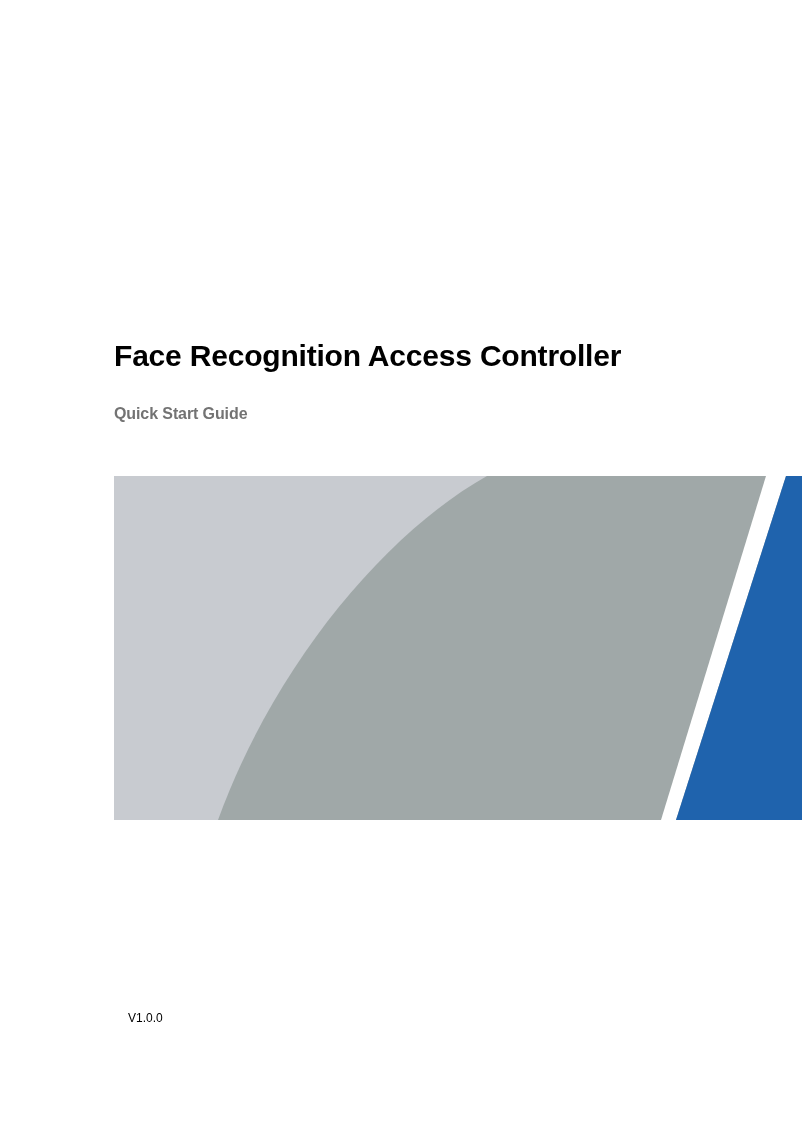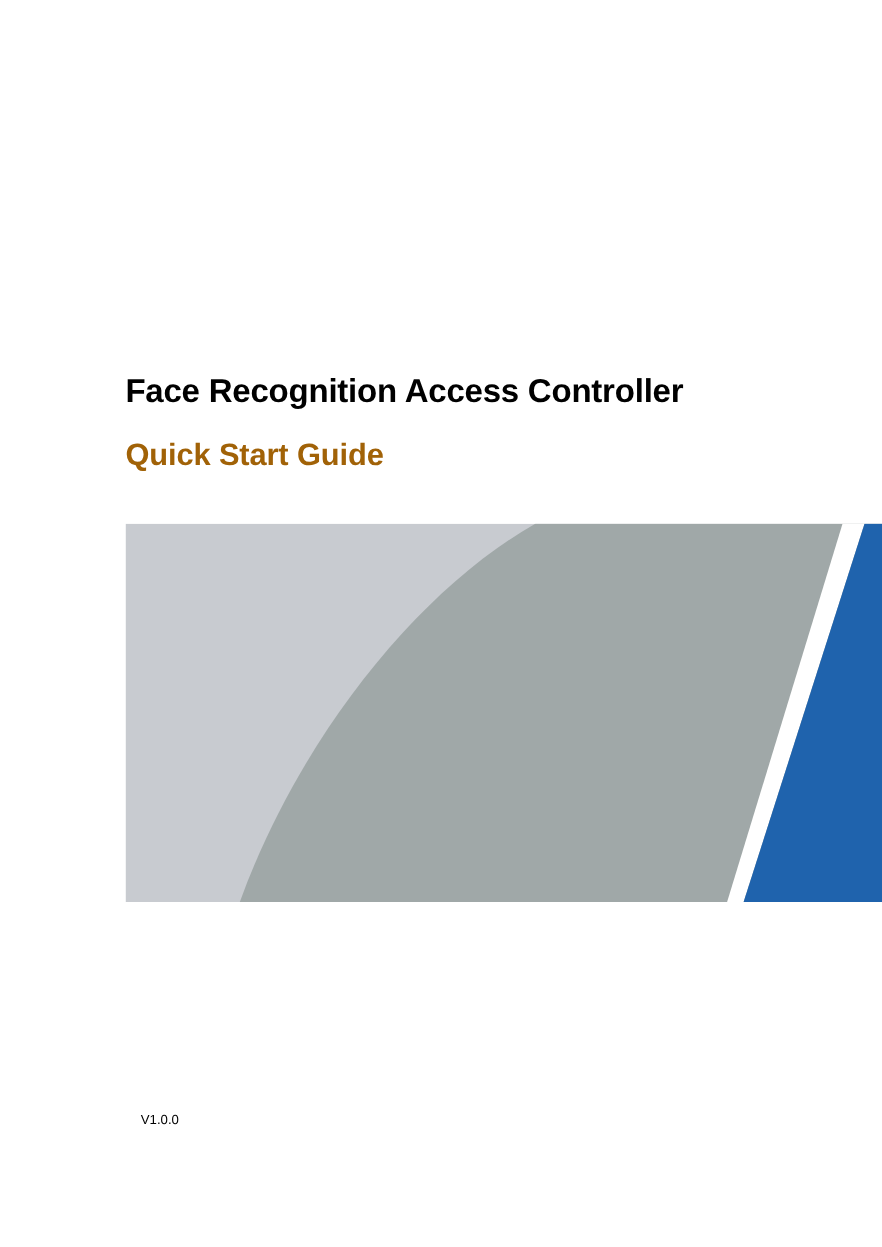--- a/index.html
+++ b/index.html
@@ -33,25 +33,25 @@
     font-size: 30px;
     font-weight: bold;
     letter-spacing: -0.2px;
     line-height: 38px;
     color: #000000;
     white-space: nowrap;
   }
   .doc-subtitle {
     margin: 0;
     padding-top: 26px;
-    font-size: 28px;
+    font-size: 16px;
     font-weight: bold;
     letter-spacing: -0.1px;
     line-height: 26px;
-    color: #a16207;
+    color: #737373;
     white-space: nowrap;
   }
 
   
   .cover-graphic {
     position: absolute;
     left: 114px;
     top: 476px;
     width: 688px;   
     height: 344px;

